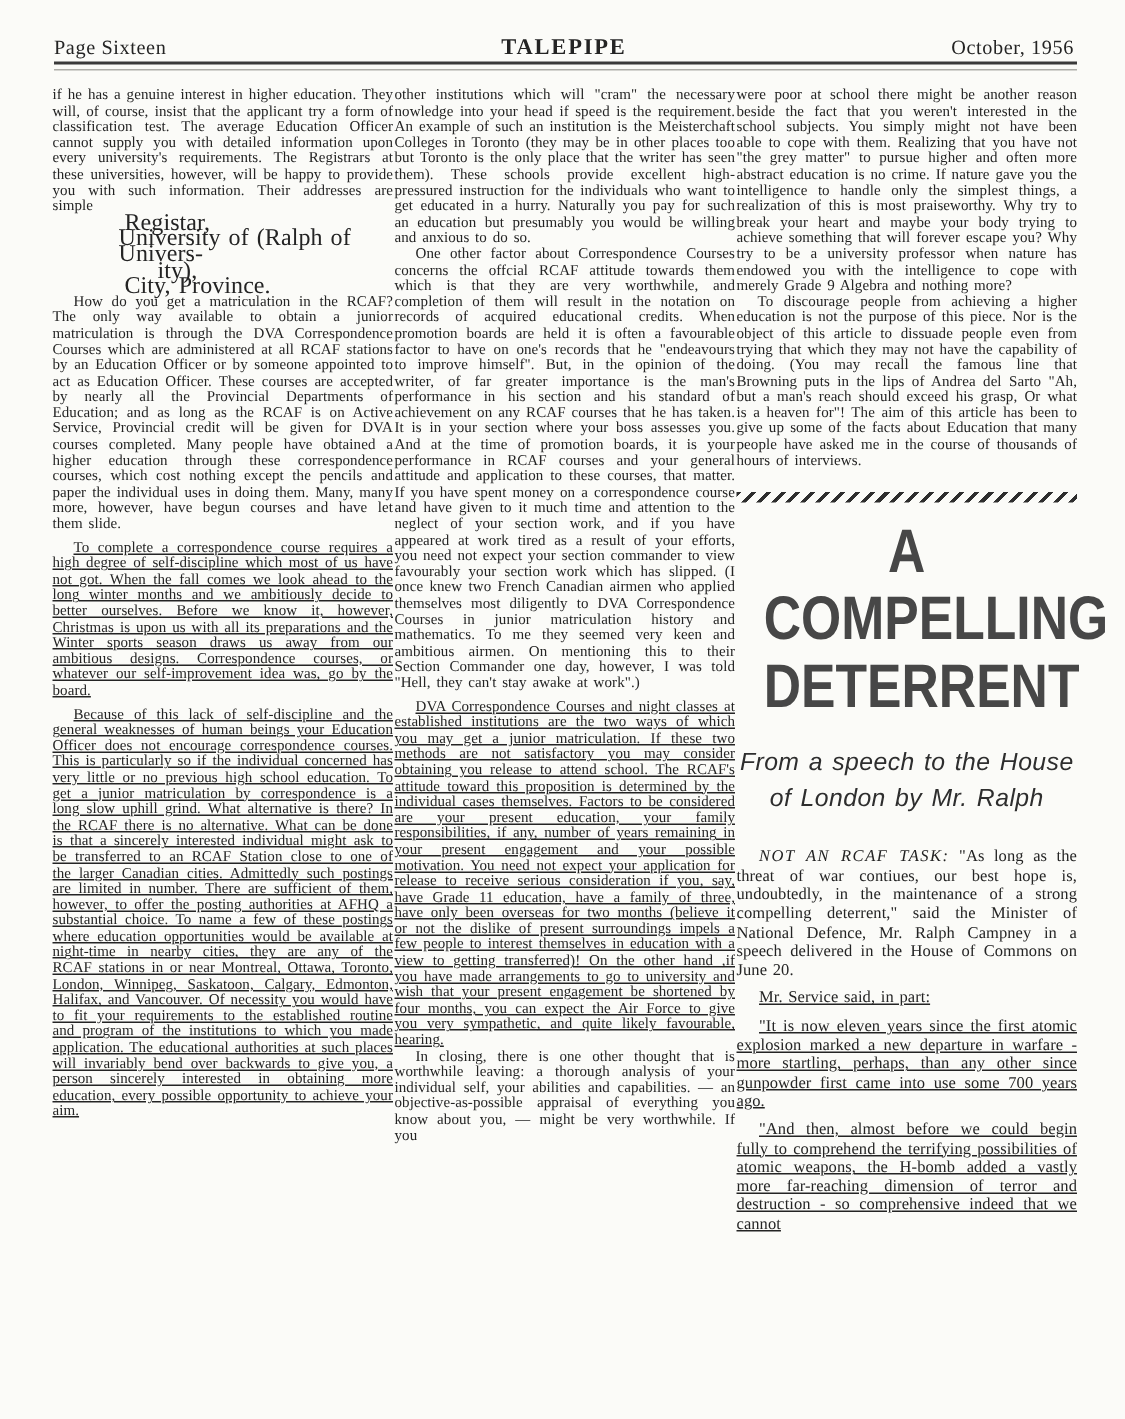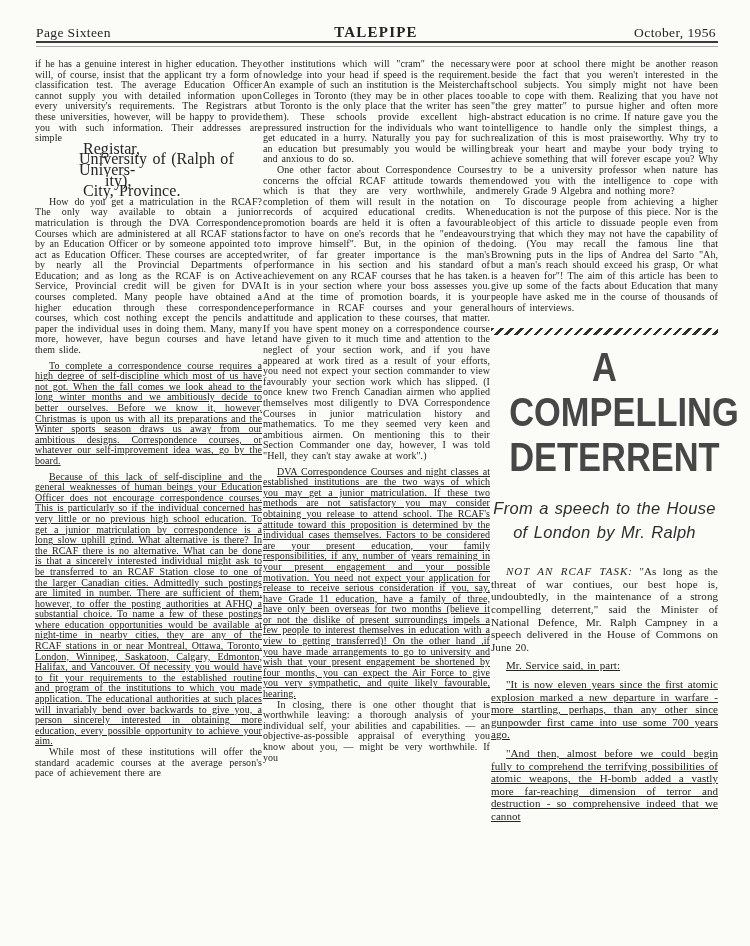--- a/index.html
+++ b/index.html
@@ -77,21 +77,20 @@
       <p class="p cont">if he has a genuine interest in higher education.  They will, of course, insist that the applicant try a form of classification test.  The average Education Officer cannot supply you with detailed information upon every university's requirements. The Registrars at these universities, however, will be happy to provide you with such information. Their addresses are simple</p>
       <div class="addr">
         <div class="a1">Registar,</div>
         <div class="a2">University of (Ralph of Univers-</div>
         <div class="a3">ity),</div>
         <div class="a4">City, Province.</div>
       </div>
       <p class="p">How do you get a matriculation in the RCAF?  The only way available to obtain a junior matriculation is through the DVA Correspondence Courses which are administered at all RCAF stations by an Education Officer or by someone appointed to act as Education Officer.  These courses are accepted by nearly all the Provincial Departments of Education; and as long as the RCAF is on Active Service, Provincial credit will be given for DVA courses completed.  Many people have obtained a higher education through these correspondence courses, which cost nothing except the pencils and paper the individual uses in doing them.  Many, many more, however, have begun courses and have let them slide.</p>
       <p class="p gap">To complete a correspondence course requires a high degree of self-discipline which most of us have not got.  When the fall comes we look ahead to the long winter months and we ambitiously decide to better ourselves.  Before we know it, however, Christmas is upon us with all its preparations and the Winter sports season draws us away from our ambitious designs.  Correspondence courses, or whatever our self-improvement idea was, go by the board.</p>
       <p class="p gap">Because of this lack of self-discipline and the general weaknesses of human beings your Education Officer does not encourage correspondence courses.  This is particularly so if the individual concerned has very little or no previous high school education.  To get a junior matriculation by correspondence is a long slow uphill grind. What alternative is there?  In the RCAF there is no alternative.  What can be done is that a sincerely interested individual might ask to be transferred to an RCAF Station close to one of the larger Canadian cities.  Admittedly such postings are limited in number.  There are sufficient of them, however, to offer the posting authorities at AFHQ a substantial choice.  To name a few of these postings where education opportunities would be available at night-time in nearby cities, they are any of the RCAF stations in or near Montreal, Ottawa, Toronto, London, Winnipeg, Saskatoon, Calgary, Edmonton, Halifax, and Vancouver.  Of necessity you would have to fit your requirements to the established routine and program of the institutions to which you made application.  The educational authorities at such places will invariably bend over backwards to give you, a person sincerely interested in obtaining more education, every possible opportunity to achieve your aim.</p>
-      <p class="p">While most of these institutions will offer the standard academic courses at the average person's pace of achievement there are</p>
     </div>
 
     <div class="col">
       <p class="p cont">other institutions which will "cram" the necessary nowledge into your head if speed is the requirement.  An example of such an institution is the Meisterchaft Colleges in Toronto (they may be in other places too but Toronto is the only place that the writer has seen them).  These schools provide excellent high-pressured instruction for the individuals who want to get educated in a hurry.  Naturally you pay for such an education but presumably you would be willing and anxious to do so.</p>
       <p class="p">One other factor about Correspondence Courses concerns the offcial RCAF attitude towards them which is that they are very worthwhile, and completion of them will result in the notation on records of acquired educational credits.  When promotion boards are held it is often a favourable factor to have on one's records that he "endeavours to improve himself".  But, in the opinion of the writer, of far greater importance is the man's performance in his section and his standard of achievement on any RCAF courses that he has taken. It is in your section where your boss assesses you.  And at the time of promotion boards, it is your performance in RCAF courses and your general attitude and application to these courses, that matter.  If you have spent money on a correspondence course and have given to it much time and attention to the neglect of your section work, and if you have appeared at work tired as a result of your efforts, you need not expect your section commander to view favourably your section work which has slipped.  (I once knew two French Canadian airmen who applied themselves most diligently to DVA Correspondence Courses in junior matriculation history and mathematics.  To me they seemed very keen and ambitious airmen.  On mentioning this to their Section Commander one day, however, I was told "Hell, they can't stay awake at work".)</p>
       <p class="p gap">DVA Correspondence Courses and night classes at established institutions are the two ways of which you may get a junior matriculation.  If these two methods are not satisfactory you may consider obtaining you release to attend school.  The RCAF's attitude toward this proposition is determined by the individual cases themselves. Factors to be considered are your present education, your family responsibilities, if any, number of years remaining in your present engagement and your possible motivation. You need not expect your application for release to receive serious consideration if you, say, have Grade 11 education, have a family of three, have only been overseas for two months (believe it or not the dislike of present surroundings impels a few people to interest themselves in education with a view to getting transferred)!  On the other hand ,if you have made arrangements to go to university and wish that your present engagement be shortened by four months, you can expect the Air Force to give you very sympathetic, and quite likely favourable, hearing.</p>
       <p class="p">In closing, there is one other thought that is worthwhile leaving: a thorough analysis of your individual self, your abilities and capabilities.  —  an  objective-as-possible appraisal of everything you know about you, — might be very worthwhile.  If you</p>
     </div>
 
     <div class="col">

